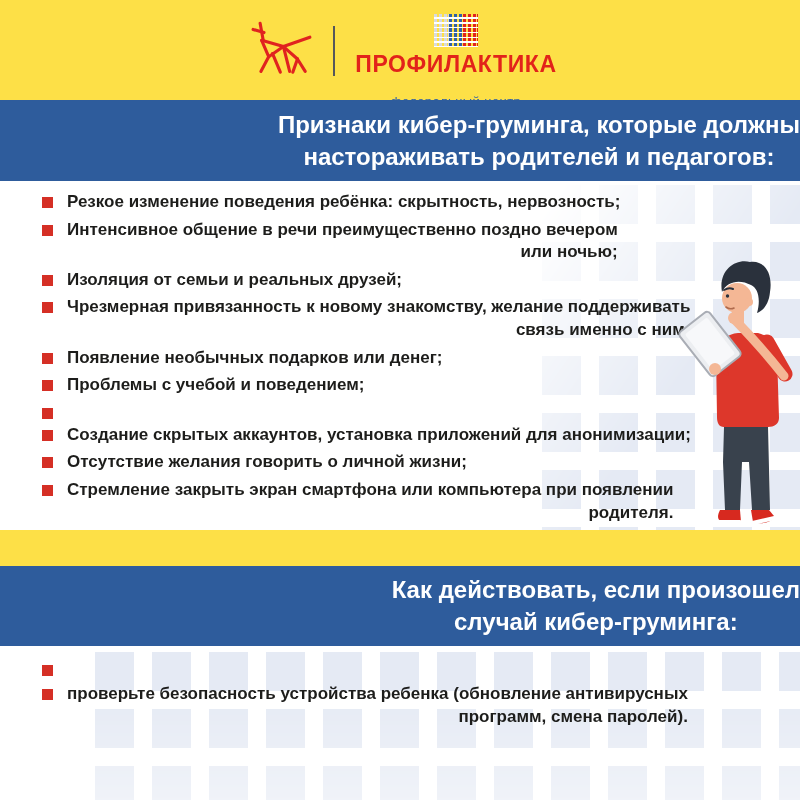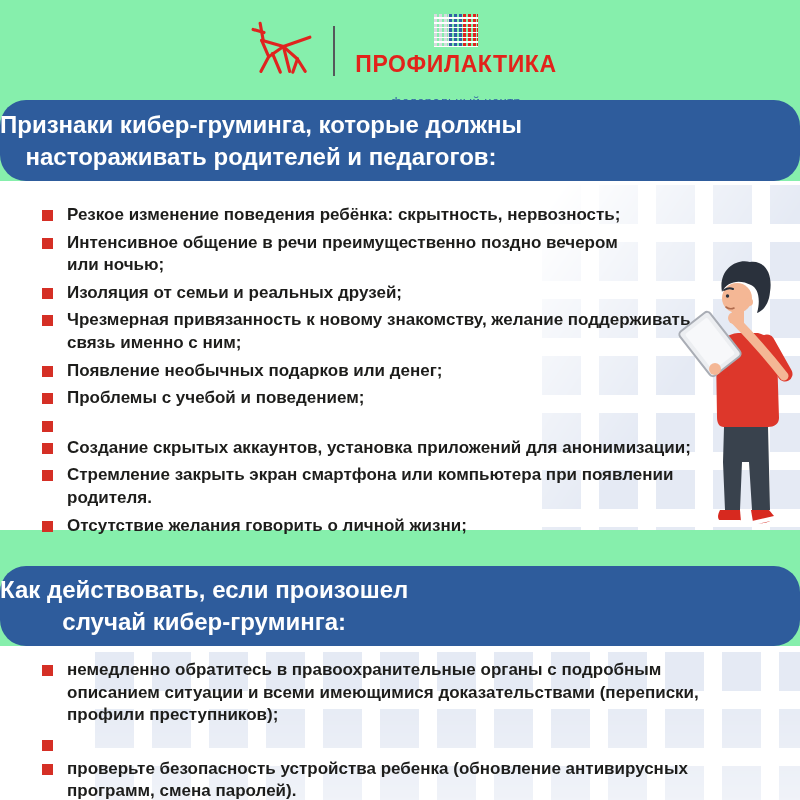--- a/index.html
+++ b/index.html
@@ -1,34 +1,34 @@
 <!DOCTYPE html>
 <html><head>
 <meta charset="utf-8">
 <style>
   * { margin:0; padding:0; box-sizing:border-box; }
   html,body { width:800px; height:800px; }
   body { font-family:"Liberation Sans", sans-serif; background:#ffffff; overflow:hidden; }
-  .page { position:relative; width:800px; height:800px; background:#86efac; overflow:hidden; }
+  .page { position:relative; width:800px; height:800px; background:#fde047; overflow:hidden; }
 
   
   .logo-row { height:100px; display:flex; justify-content:center; align-items:flex-start; padding-top:12px; gap:20px; }
   .logo-mark { width:70px; height:66px; }
   .logo-divider { width:2px; height:50px; background:#55575b; margin-top:14px; }
   .logo-text { display:flex; flex-direction:column; align-items:center; margin-top:2px; }
   .lgrid { display:flex; width:44px; height:33px; margin-bottom:5px; }
   .lgrid span { width:14.6px; background-image:
       repeating-linear-gradient(to bottom, transparent 0 3.4px, #fff 3.4px 4.8px),
       repeating-linear-gradient(to right, var(--c) 0 3.4px, transparent 3.4px 4.8px); }
   .brand { font-size:23px; font-weight:700; color:#e2231a; letter-spacing:.6px; line-height:1.1; }
   .brand-sub { font-size:13px; font-weight:400; color:#3160a5; letter-spacing:.4px; margin-top:17px; }
 
   
-  .banner { background:#2e5c9c; color:#ffffff; display:flex; align-items:center; justify-content:flex-start;
-            text-align:center; font-weight:700; position:relative; z-index:4;border-radius:26px; }
+  .banner { background:#2e5c9c; color:#ffffff; display:flex; align-items:center; justify-content:flex-end;
+            text-align:center; font-weight:700; position:relative; z-index:4; }
   .banner .btitle { white-space:pre-line; font-size:24px; line-height:1.33; }
   .banner1 { height:81px; }
   .banner2 { height:80px;margin-top:36px; }
 
   
   .section { position:relative; background:#fff; }
   .section1 { height:349px; }
   .section2 { height:190px; }
 
   .checker {
@@ -37,21 +37,21 @@
       repeating-linear-gradient(to bottom, transparent 0 39px, #fff 39px 57px),
       repeating-linear-gradient(to right, #e5eaf4 0 39px, transparent 39px 57px);
   }
   .checker-right { right:0; top:4px; bottom:0; width:258px;
     -webkit-mask-image:linear-gradient(125deg, rgba(0,0,0,0) 4%, #000 55%);
             mask-image:linear-gradient(125deg, rgba(0,0,0,0) 4%, #000 55%); }
   .checker-full { left:95px; right:0; top:6px; bottom:0;
     -webkit-mask-image:linear-gradient(to bottom, #000 20%, rgba(0,0,0,.45) 100%);
             mask-image:linear-gradient(to bottom, #000 20%, rgba(0,0,0,.45) 100%); }
 
-  ul.blist { list-style:none; position:relative; z-index:2; padding:23px 0 0 42px; }
+  ul.blist { list-style:none; position:relative; z-index:2; padding:10px 0 0 42px;text-align:right; }
   .section2 ul.blist { padding-top:13px; }
   ul.blist li { display:flex; gap:14px; margin-bottom:5px; }
   .section2 ul.blist li { margin-bottom:7px; }
   ul.blist .bullet { flex:0 0 11px; width:11px; height:11px; background:#d52f25; margin-top:6px; }
   ul.blist .txt { font-size:17px; font-weight:700; color:#1d1d1b; line-height:1.33;
                   white-space:pre-line; max-width:690px; }
 
   
   .person { position:absolute; left:672px; top:252px; width:128px; height:280px; z-index:3; }
 </style>
@@ -122,44 +122,38 @@
         </li>
       <li>
           <span class="bullet"></span>
         </li>
       <li>
           <span class="bullet"></span>
           <span class="txt">Создание скрытых аккаунтов, установка приложений для анонимизации;</span>
         </li>
       <li>
           <span class="bullet"></span>
-          <span class="txt">Стремление закрыть экран смартфона или компьютера при появлении
-родителя.</span>
+          <span class="txt">Отсутствие желания говорить о личной жизни;</span>
         </li>
       <li>
           <span class="bullet"></span>
-          <span class="txt">Отсутствие желания говорить о личной жизни;</span>
+          <span class="txt">Стремление закрыть экран смартфона или компьютера при появлении
+родителя.</span>
         </li>
     </ul>
   </div>
 
   <div class="banner banner2">
     <div class="btitle">Как действовать, если произошел
 случай кибер-груминга:</div>
   </div>
 
   <div class="section section2">
     <div class="checker checker-full"></div>
     <ul class="blist">
-      <li>
-          <span class="bullet"></span>
-          <span class="txt">немедленно обратитесь в правоохранительные органы с подробным
-описанием ситуации и всеми имеющимися доказательствами (переписки,
-профили преступников);</span>
-        </li>
       <li>
           <span class="bullet"></span>
         </li>
       <li>
           <span class="bullet"></span>
           <span class="txt">проверьте безопасность устройства ребенка (обновление антивирусных
 программ, смена паролей).</span>
         </li>
     </ul>
   </div>

